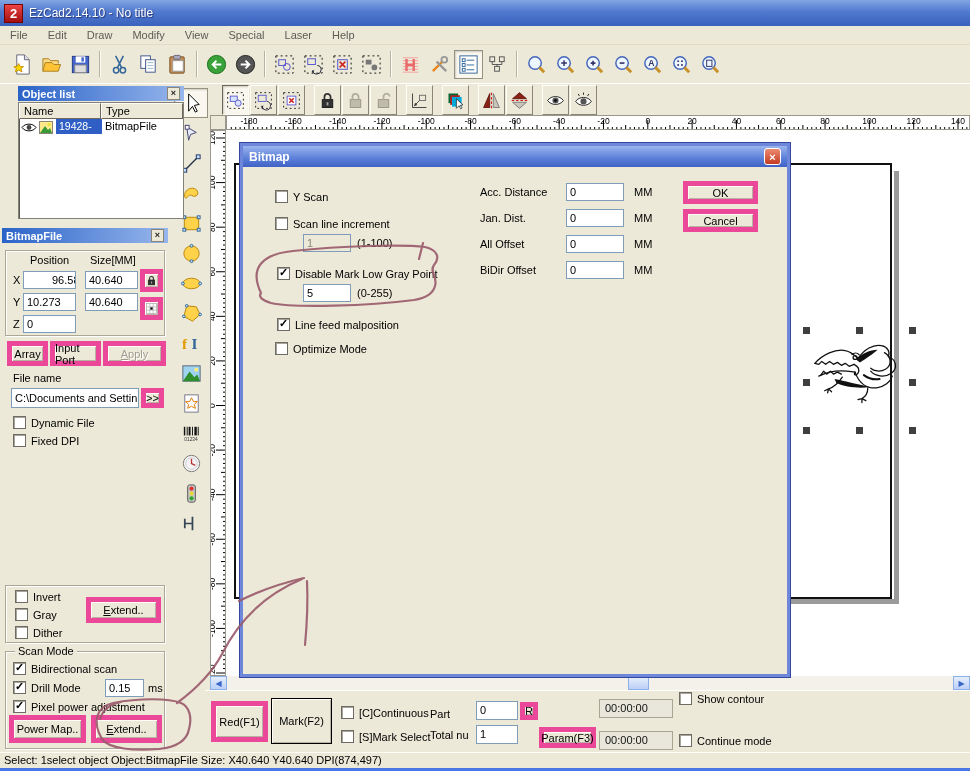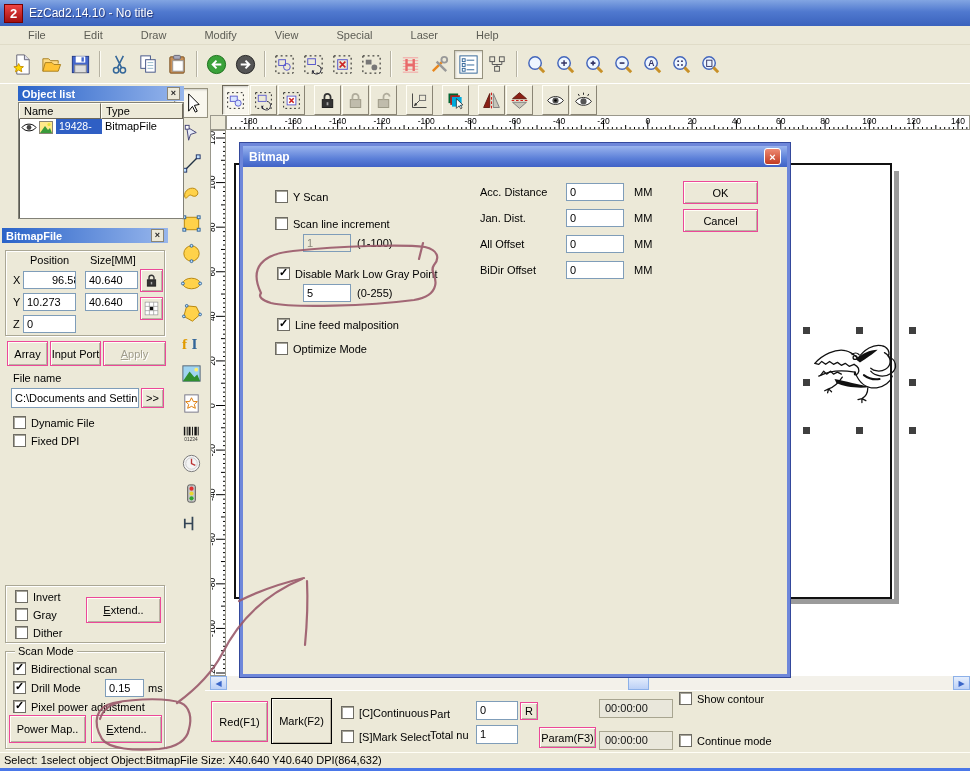--- a/index.html
+++ b/index.html
@@ -5,41 +5,41 @@
   *{box-sizing:border-box;margin:0;padding:0;}
   html,body{width:970px;height:771px;overflow:hidden;}
   body{position:relative;background:#ece9d8;font-family:"Liberation Sans",sans-serif;font-size:11px;color:#000;}
   .abs{position:absolute;}
 
   
   .titlebar{left:0;top:0;width:970px;height:26px;background:linear-gradient(180deg,#82a5e2 0%,#5079cf 45%,#3a62bd 100%);display:flex;align-items:center;color:#fff;}
   .applogo{width:19px;height:19px;margin:0 6px 0 4px;background:linear-gradient(180deg,#e44,#a20f0f);border:1px solid #700;color:#fff;font-weight:bold;font-size:13px;display:flex;align-items:center;justify-content:center;}
   .apptitle{font-size:12px;font-weight:normal;text-shadow:1px 1px 1px rgba(10,10,60,.6);}
   .menubar{left:0;top:26px;width:970px;height:19px;background:#ece9d8;display:flex;align-items:center;border-bottom:1px solid #e0dcc8;}
-  .mitem{padding:18px 10px;color:#5c5c54;margin-left:18px;}
+  .mitem{padding:18px 10px;color:#5c5c54;}
   .toolbar1{left:0;top:45px;width:970px;height:39px;background:#ece9d8;display:flex;align-items:center;padding-left:8px;border-bottom:1px solid #fff;}
   .tbtn{display:flex;align-items:center;justify-content:center;background:#ece9d8;}
   .tb1btn{width:29px;height:29px;}
   .tsep{width:2px;height:26px;border-left:1px solid #b6b2a2;border-right:1px solid #fcfbf4;margin:0 4px;}
   .pressed{background:#f9f7ee;border:1px solid #96927f;box-shadow:inset 1px 1px 2px rgba(0,0,0,.18);}
   .toolbar2{left:222px;top:84px;height:32px;display:flex;align-items:center;}
   .tb2btn{width:27px;height:30px;border:1px solid;border-color:#fffef6 #8a8575 #8a8575 #fffef6;margin-right:1px;}
   .tb2btn.pressed{border-color:#6d685a #fffef6 #fffef6 #6d685a;}
   .tsep2{width:8px;height:30px;}
 
   
   .pcap{height:15px;background:linear-gradient(90deg,#2a63c8,#97b6ec);color:#fff;font-weight:bold;font-size:11px;line-height:14px;padding:0 4px;display:flex;justify-content:space-between;align-items:center;}
   .pclose{width:13px;height:13px;background:#ece9d8;border:1px solid #8a8575;color:#222;font-size:9px;line-height:11px;text-align:center;font-weight:bold;}
   .sunken{background:#fff;border:1px solid #828177;box-shadow:inset 1px 1px 0 #5a5a52;}
   .lhdr{background:#ece9d8;border:1px solid;border-color:#fffef6 #6d685a #6d685a #fffef6;padding:1px 4px;position:absolute;height:16px;}
   .sel-row{background:#2f5fc4;color:#fff;padding:1px 3px;position:absolute;font-size:10.5px;}
 
   .tf{position:absolute;background:#fff;border:1px solid #7f9db9;padding:1px 3px;font-size:11px;line-height:14px;overflow:hidden;white-space:nowrap;}
   .tf.dis{background:#ece9d8;color:#8a887c;}
-  .btn3d{position:absolute;background:#ece9d8;border:1px solid #ec4899;box-shadow:inset 1px 1px 0 #fffef6,inset -1px -1px 0 #b8b2a2;display:flex;align-items:center;justify-content:center;font-size:11px;}
+  .btn3d{position:absolute;background:#ece9d8;border:5px solid #ec4899;box-shadow:inset 1px 1px 0 #fffef6,inset -1px -1px 0 #b8b2a2;display:flex;align-items:center;justify-content:center;font-size:11px;}
   .btn3d.disabled{color:#a09d8c;text-shadow:1px 1px 0 #fff;}
   .fl{display:block;}
   .fl::first-letter{text-decoration:underline;}
   .ebox{position:absolute;border:1px solid #aaa795;box-shadow:inset 1px 1px 0 #fff,1px 1px 0 #fff;}
   .legend{position:absolute;top:-7px;left:9px;background:#ece9d8;padding:0 3px;}
   .cbrow{position:absolute;display:flex;align-items:center;gap:5px;white-space:nowrap;}
   .cb{width:13px;height:13px;background:#fff;border:1px solid #6e6c64;box-shadow:inset 1px 1px 0 #a7a59a;flex:0 0 13px;position:relative;}
   .cb.checked::after{content:"✓";position:absolute;left:1px;top:-2px;font-size:11px;font-weight:bold;color:#000;}
   .lbl{white-space:nowrap;}
 
@@ -1059,21 +1059,21 @@
   <div class="cbrow" style="left:474px;top:1px;">
       <span class="cb"></span>
       <span class="lbl">Show contour</span>
     </div>
   <div class="cbrow" style="left:474px;top:43px;">
       <span class="cb"></span>
       <span class="lbl">Continue mode</span>
     </div>
 </div>
 
-<div class="abs statusbar"><span>Select: 1select object Object:BitmapFile Size: X40.640 Y40.640 DPI(864,632)</span></div>
+<div class="abs statusbar"><span>Select: 1select object Object:BitmapFile Size: X40.640 Y40.640 DPI(874,497)</span></div>
 <div class="abs winedge"></div>
 
 <svg class="anno" id="annosvg">
   <g fill="none" stroke="#9b5a6b" stroke-width="2.2" stroke-linecap="round" opacity="0.9">
     <path d="M261,293 C249,268 262,254 293,251 C341,246 403,244 425,247 C438,250 440,258 434,265 C429,272 438,277 435,286 C433,294 426,298 414,300 C368,306 293,308 271,303 C262,300 258,297 261,293"></path>
     <path d="M423,243 L419,259"></path>
     <path d="M102,739 C92,722 96,707 113,703 C139,698 169,698 181,703 C190,707 192,718 189,729 C187,740 178,747 159,749 C134,751 109,749 102,739 M100,719 C103,709 111,704 121,702"></path>
     <path d="M177,703 C196,689 212,673 222,654 C240,618 266,594 302,579"></path>
     <path d="M239,601 C259,591 282,583 304,578"></path>
     <path d="M307,581 C308,602 307,624 305,645"></path>

